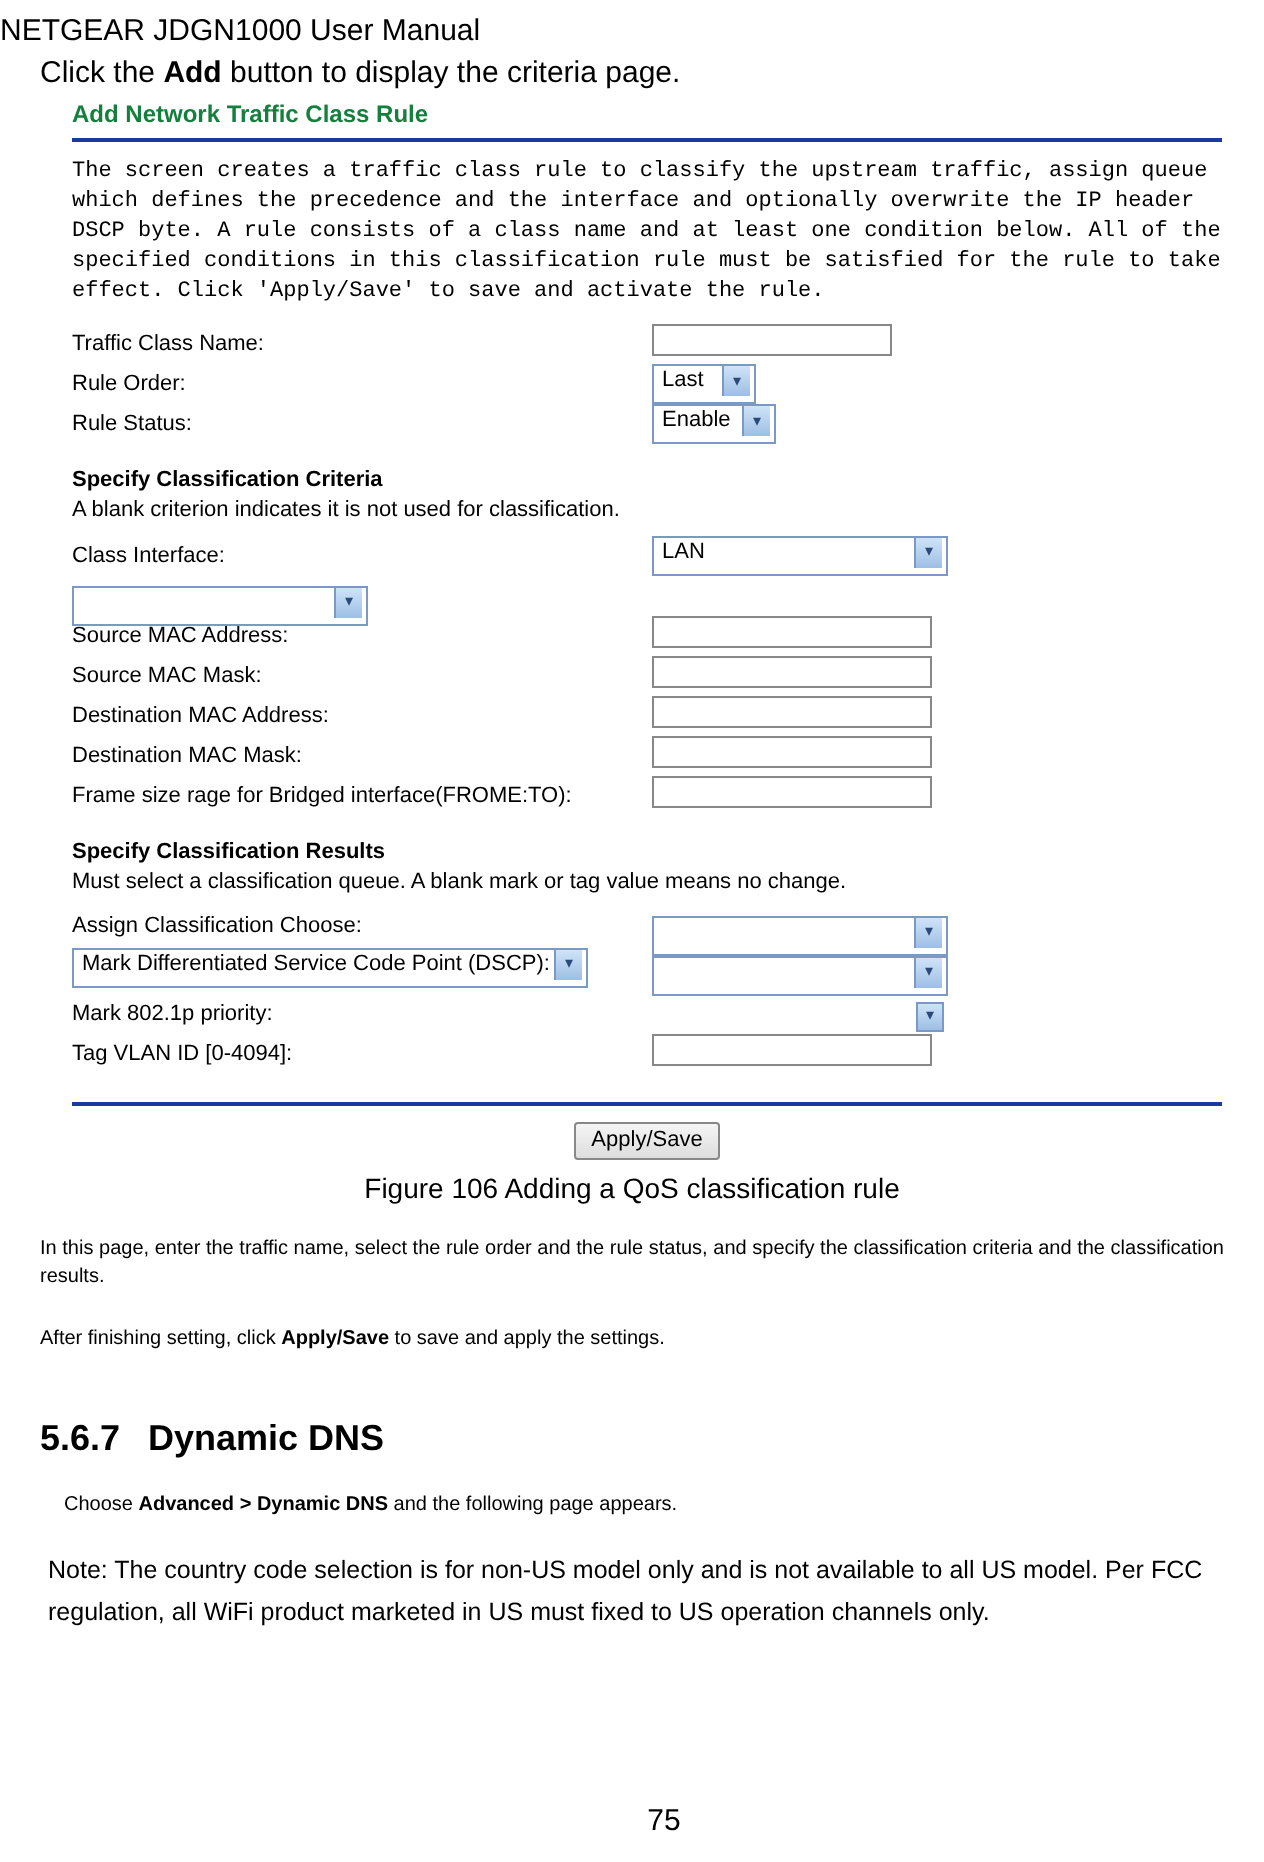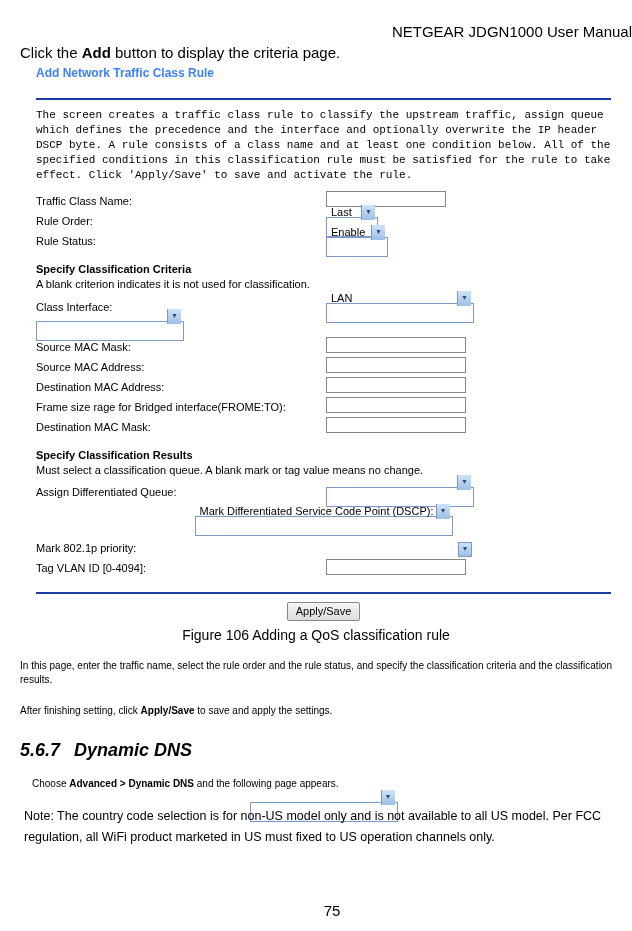--- a/index.html
+++ b/index.html
@@ -6,43 +6,43 @@
     body {
       font-family: Arial, sans-serif;
       width: 632px;
       height: 931px;
       background: #fff;
       color: #000;
       position: relative;
       font-size: 14px;
     }
     .page-header {
-      text-align: right;
+      text-align: left;
       font-size: 15px;
-      padding: 23px 0 4px;
+      padding: 7px 0 4px;
     }
     .main-content {
       padding: 0 20px;
     }
     .intro-line {
       font-size: 15px;
       margin-bottom: 4px;
     }
     .bold { font-weight: bold; }
     .screenshot-container {
       width: 575px;
       margin-left: 16px;
       font-size: 11px;
       line-height: 1.35;
     }
     .screenshot-title {
-      color: #3b82f6;
+      color: #15803d;
       font-weight: bold;
       font-size: 12px;
-      margin-bottom: 17px;
+      margin-bottom: 4px;
     }
     .hr-blue {
       border: none;
       border-top: 2px solid #1a3aa0;
       margin: 2px 0 8px;
     }
     .screenshot-desc {
       font-size: 11px;
       margin-bottom: 10px;
       font-family: Liberation Mono, monospace;
@@ -66,21 +66,21 @@
       height: 16px;
       width: 120px;
       display: inline-block;
     }
     .input-box.wide { width: 140px; }
     .select-box {
       border: 1px solid #7a9ac5;
       background: #fff;
       height: 20px;
       display: inline-flex;
-      align-items: flex-end;
+      align-items: flex-start;
       font-size: 11px;
       padding: 0 2px 16px 4px;
     }
     .select-box.w50 { width: 52px; }
     .select-box.w60 { width: 62px; }
     .select-box.w140 { width: 148px; gap: 40px; }
     .select-arrow {
       margin-left: auto;
       width: 14px;
       height: 15px;
@@ -108,23 +108,22 @@
       font-size: 11px;
       margin-top: 12px;
     }
     .section-sub {
       font-size: 11px;
       margin-bottom: 6px;
     }
     .dscp-row {
       display: flex;
       align-items: center;
-      margin-bottom: 18px;
+      margin-bottom: 6px;
       height: 18px;
-      flex-direction: column;
     }
     .dscp-row .select-with-label {
       flex: 0 0 290px;
     }
     .apply-btn-wrap {
       text-align: center;
       margin-top: 6px;
     }
     .apply-btn {
       display: inline-block;
@@ -143,23 +142,22 @@
     .body-text {
       font-size: 10px;
       line-height: 1.45;
       margin-bottom: 4px;
       text-align: justify;
       margin-top: 16px;
     }
     .section-heading {
       font-size: 18px;
       font-weight: bold;
-      margin-top: 22px;
+      margin-top: 32px;
       margin-bottom: 10px;
-      font-style: italic;
     }
     .section-heading .num { display: inline-block; width: 54px; }
     .note {
       font-size: 12.5px;
       line-height: 1.7;
       margin-top: 14px;
       padding: 0 4px;
     }
     .page-num {
       position: absolute;
@@ -223,45 +221,45 @@
     </div>
     <div class="form-row">
       <div class="control">
         <span class="select-box w140">
             <span></span>
             <span class="select-arrow">▾</span>
           </span>
       </div>
     </div>
     <div class="form-row">
+      <div class="label">Source MAC Address:</div>
+      <div class="control"><span class="input-box wide"></span></div>
+    </div>
+    <div class="form-row">
       <div class="label">Source MAC Mask:</div>
       <div class="control"><span class="input-box wide"></span></div>
     </div>
     <div class="form-row">
-      <div class="label">Source MAC Address:</div>
-      <div class="control"><span class="input-box wide"></span></div>
-    </div>
-    <div class="form-row">
       <div class="label">Destination MAC Address:</div>
       <div class="control"><span class="input-box wide"></span></div>
     </div>
     <div class="form-row">
+      <div class="label">Destination MAC Mask:</div>
+      <div class="control"><span class="input-box wide"></span></div>
+    </div>
+    <div class="form-row">
       <div class="label">Frame size rage for Bridged interface(FROME:TO):</div>
-      <div class="control"><span class="input-box wide"></span></div>
-    </div>
-    <div class="form-row">
-      <div class="label">Destination MAC Mask:</div>
       <div class="control"><span class="input-box wide"></span></div>
     </div>
 
     <div class="section-title">Specify Classification Results</div>
     <div class="section-sub">Must select a classification queue. A blank mark or tag value means no change.</div>
 
     <div class="form-row">
-      <div class="label">Assign Differentiated Queue:</div>
+      <div class="label">Assign Classification Choose:</div>
       <div class="control">
         <span class="select-box w140">
             <span></span>
             <span class="select-arrow">▾</span>
           </span>
       </div>
     </div>
     <div class="dscp-row">
       <div class="select-with-label">
         <span class="select-box" style="width:258px">

